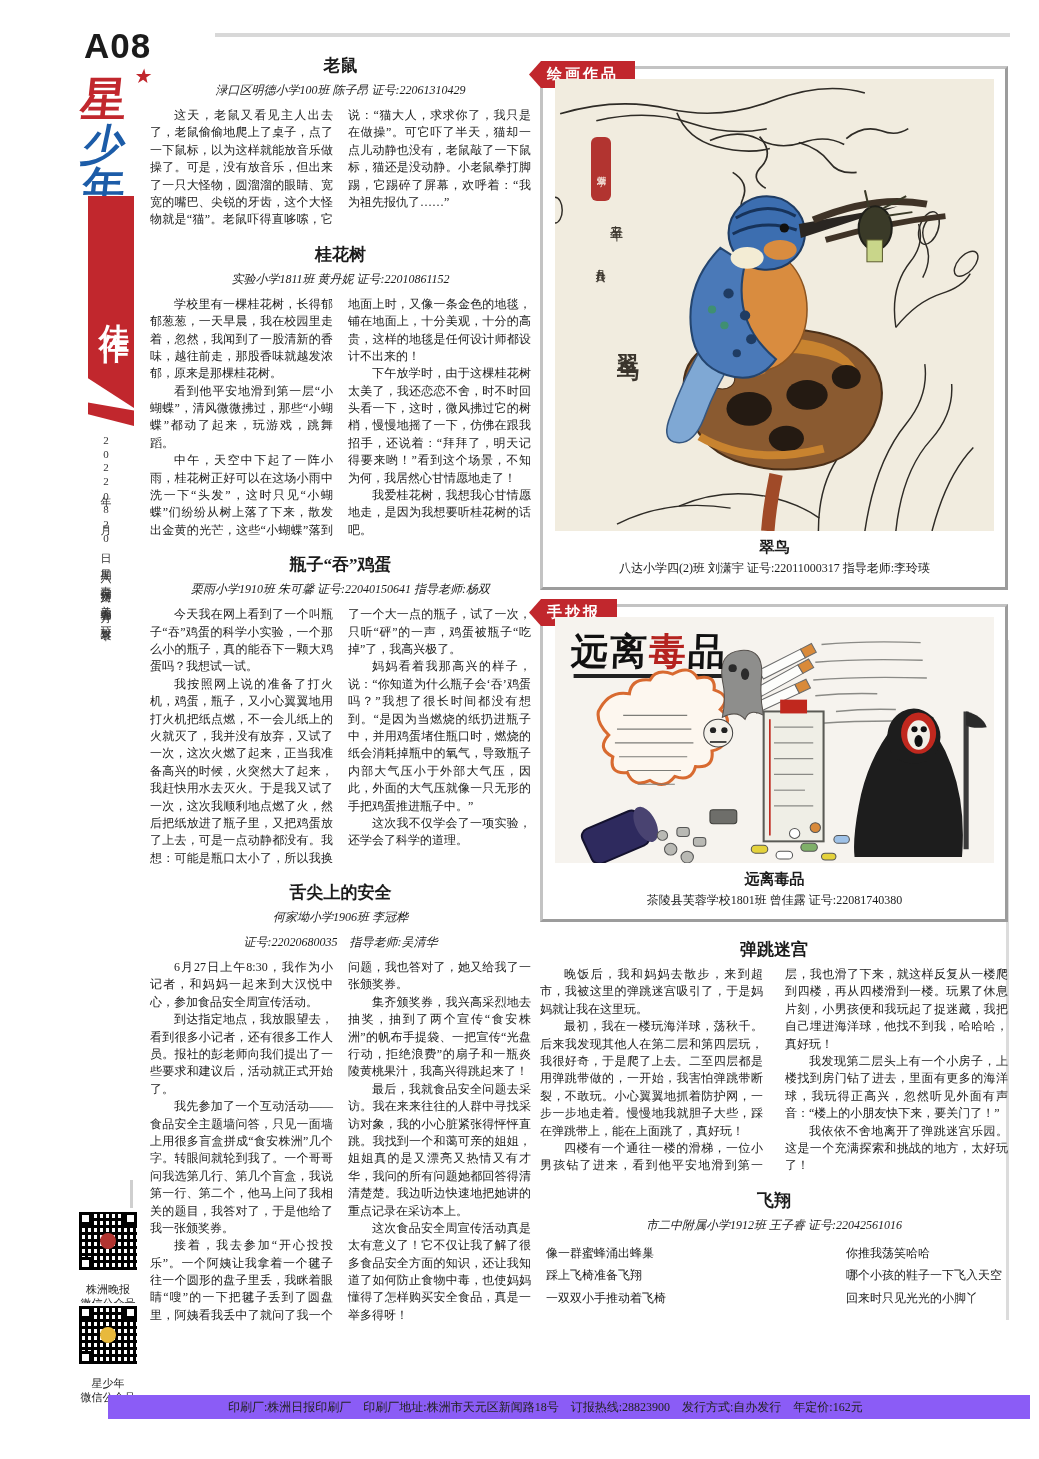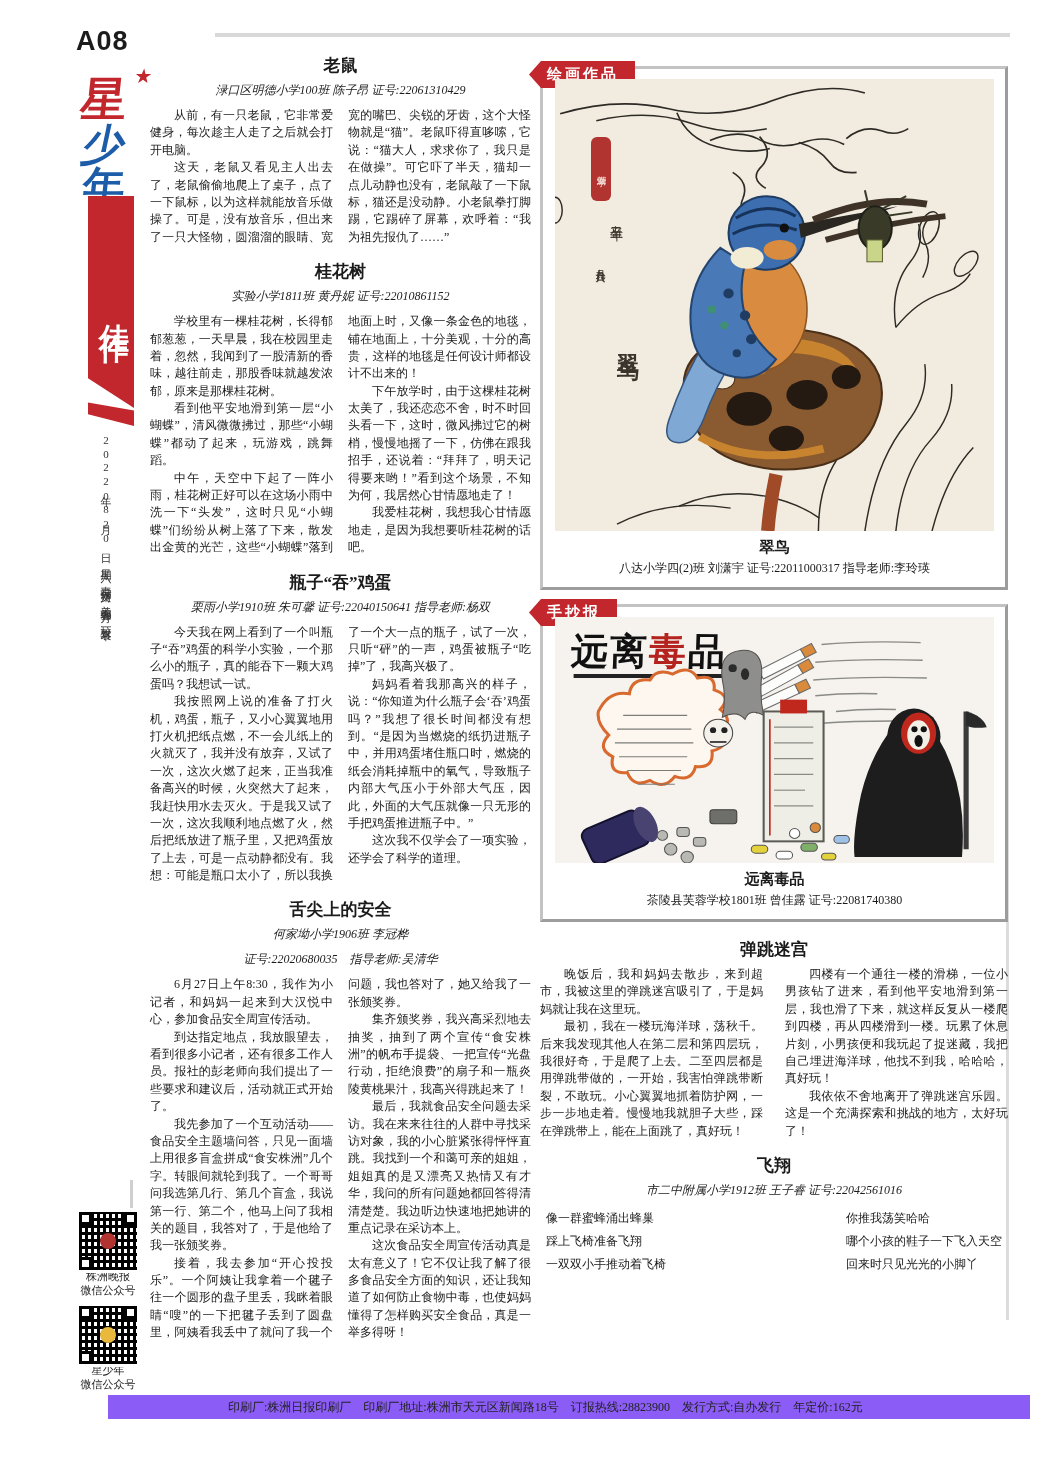--- a/index.html
+++ b/index.html
@@ -1,20 +1,20 @@
 <!DOCTYPE html>
 <html><head>
 <meta charset="utf-8">
 <style>
   html,body{margin:0;padding:0;background:#ffffff;}
   #page{position:relative;width:1039px;height:1459px;background:#fff;overflow:hidden;
         font-family:"Liberation Serif","DejaVu Serif",serif;color:#1b1b1b;}
   .abs{position:absolute;}
   
-  #page-num{left:76px;top:26px;font-size:27px;font-weight:bold;font-family:"Liberation Sans","DejaVu Sans",sans-serif;letter-spacing:1px;}
+  #page-num{left:84px;top:26px;font-size:35px;font-weight:bold;font-family:"Liberation Sans","DejaVu Sans",sans-serif;letter-spacing:1px;}
   #top-rule{left:215px;top:33px;width:795px;height:4px;background:#d8d8d8;}
   #right-rule{left:1006px;top:640px;width:3px;height:680px;background:#dcdcdc;}
   
   #logo{left:62px;top:76px;width:84px;text-align:center;font-family:"Liberation Sans","DejaVu Sans",sans-serif;font-weight:bold;line-height:1;}
   #logo .xing{color:#c1272d;font-size:46px;transform:skewX(-6deg);display:block;position:relative;}
   #logo .xing .star{position:absolute;top:-10px;right:-4px;font-size:20px;color:#c1272d;}
   #logo .shao{color:#1c5ca8;font-size:42px;transform:skewX(-12deg);display:block;margin-top:2px;}
   #logo .nian{color:#1c5ca8;font-size:42px;transform:skewX(-6deg);display:block;margin-top:0px;}
   #jiazuo{left:88px;top:196px;width:46px;height:212px;background:#c1272d;color:#fff;
           writing-mode:vertical-rl;text-orientation:upright;font-size:30px;font-weight:bold;
@@ -25,21 +25,21 @@
   #dateline{left:98px;top:338px;height:330px;writing-mode:vertical-rl;text-orientation:upright;
           font-size:11px;color:#333;letter-spacing:1.5px;margin-top:96px;}
   
   .qr{width:58px;height:58px;position:relative;background:
       repeating-linear-gradient(0deg,#000 0 3px,transparent 3px 7px),
       repeating-linear-gradient(90deg,#000 0 3px,#fff 3px 6px);outline:3px solid #fff;}
   .qr:before,.qr:after{content:"";position:absolute;width:13px;height:13px;background:#fff;border:3px solid #000;box-sizing:border-box;}
   .qr:before{left:0;top:0;} .qr:after{right:0;top:0;}
   .qr .fin{position:absolute;left:0;bottom:0;width:13px;height:13px;background:#fff;border:3px solid #000;box-sizing:border-box;}
   .qr .badge{position:absolute;left:50%;top:50%;width:16px;height:16px;transform:translate(-50%,-50%);border-radius:3px;}
-  .qr-cap{width:76px;text-align:center;font-size:11px;line-height:1.25;margin-top:0;color:#222;}
+  .qr-cap{width:76px;text-align:center;font-size:11px;line-height:1.25;margin-top:13px;color:#222;}
   #qr1{left:70px;top:1212px;} #qr2{left:70px;top:1306px;}
   #qr1 .badge{background:#b23430;border-radius:50%;} #qr2 .badge{background:#e8b93c;border-radius:50%;}
   .qr-wrap{width:76px;display:flex;flex-direction:column;align-items:center;}
   #side-tick{left:130px;top:1180px;width:3px;height:28px;background:#cfcfcf;}
   
   #left-col{left:150px;top:54px;width:381px;}
   .article{margin-bottom:14px;}
   .a-title{font-size:17px;font-weight:bold;text-align:center;margin:0 0 5px 0;}
   .a-byline{font-size:12px;text-align:center;margin:0 0 8px 0;font-style:italic;}
   .a-cols{column-count:2;column-gap:15px;font-size:12px;line-height:1.45;text-align:justify;}
@@ -115,21 +115,20 @@
       <div>星少年</div>
         <div>微信公众号</div>
     </div>
   </div>
 
   <div class="abs" id="left-col">
     <section class="article">
       <h2 class="a-title">老鼠</h2>
       <p class="a-byline">渌口区明德小学100班 陈子昂 证号:22061310429</p>
       <div class="a-cols">
-          <p>从前，有一只老鼠，它非常爱健身，每次趁主人走了之后就会打开电脑。</p>
           <p>这天，老鼠又看见主人出去了，老鼠偷偷地爬上了桌子，点了一下鼠标，以为这样就能放音乐做操了。可是，没有放音乐，但出来了一只大怪物，圆溜溜的眼睛、宽宽的嘴巴、尖锐的牙齿，这个大怪物就是“猫”。老鼠吓得直哆嗦，它说：“猫大人，求求你了，我只是在做操”。可它吓了半天，猫却一点儿动静也没有，老鼠敲了一下鼠标，猫还是没动静。小老鼠拳打脚踢，它踢碎了屏幕，欢呼着：“我为祖先报仇了……”</p>
         </div>
     </section>
     <section class="article">
       <h2 class="a-title">桂花树</h2>
       <p class="a-byline">实验小学1811班 黄丹妮 证号:22010861152</p>
       <div class="a-cols">
           <p>学校里有一棵桂花树，长得郁郁葱葱，一天早晨，我在校园里走着，忽然，我闻到了一股清新的香味，越往前走，那股香味就越发浓郁，原来是那棵桂花树。</p>
           <p>看到他平安地滑到第一层“小蝴蝶”，清风微微拂过，那些“小蝴蝶”都动了起来，玩游戏，跳舞蹈。</p>
           <p>中午，天空中下起了一阵小雨，桂花树正好可以在这场小雨中洗一下“头发”，这时只见“小蝴蝶”们纷纷从树上落了下来，散发出金黄的光芒，这些“小蝴蝶”落到地面上时，又像一条金色的地毯，铺在地面上，十分美观，十分的高贵，这样的地毯是任何设计师都设计不出来的！</p>
@@ -344,20 +343,21 @@
       <div class="cap-title">远离毒品</div>
       <div class="cap-byline">茶陵县芙蓉学校1801班 曾佳露 证号:22081740380</div>
     </div>
 
     <section class="article" id="maze">
       <h2 class="a-title">弹跳迷宫</h2>
       <div class="a-cols" style="column-gap:22px;">
           <p>晚饭后，我和妈妈去散步，来到超市，我被这里的弹跳迷宫吸引了，于是妈妈就让我在这里玩。</p>
           <p>最初，我在一楼玩海洋球，荡秋千。后来我发现其他人在第二层和第四层玩，我很好奇，于是爬了上去。二至四层都是用弹跳带做的，一开始，我害怕弹跳带断裂，不敢玩。小心翼翼地抓着防护网，一步一步地走着。慢慢地我就胆子大些，踩在弹跳带上，能在上面跳了，真好玩！</p>
           <p>四楼有一个通往一楼的滑梯，一位小男孩钻了进来，看到他平安地滑到第一层，我也滑了下来，就这样反复从一楼爬到四楼，再从四楼滑到一楼。玩累了休息片刻，小男孩便和我玩起了捉迷藏，我把自己埋进海洋球，他找不到我，哈哈哈，真好玩！</p>
+          <p>我发现第二层头上有一个小房子，上楼找到房门钻了进去，里面有更多的海洋球，我玩得正高兴，忽然听见外面有声音：“楼上的小朋友快下来，要关门了！”</p>
           <p>我依依不舍地离开了弹跳迷宫乐园。这是一个充满探索和挑战的地方，太好玩了！</p>
         </div>
     </section>
 
     <section class="article" id="poem">
       <h2 class="a-title">飞翔</h2>
       <p class="a-byline">市二中附属小学1912班 王子睿 证号:22042561016</p>
       <div class="lines">
         <div class="lcol">
             <div>像一群蜜蜂涌出蜂巢</div>

